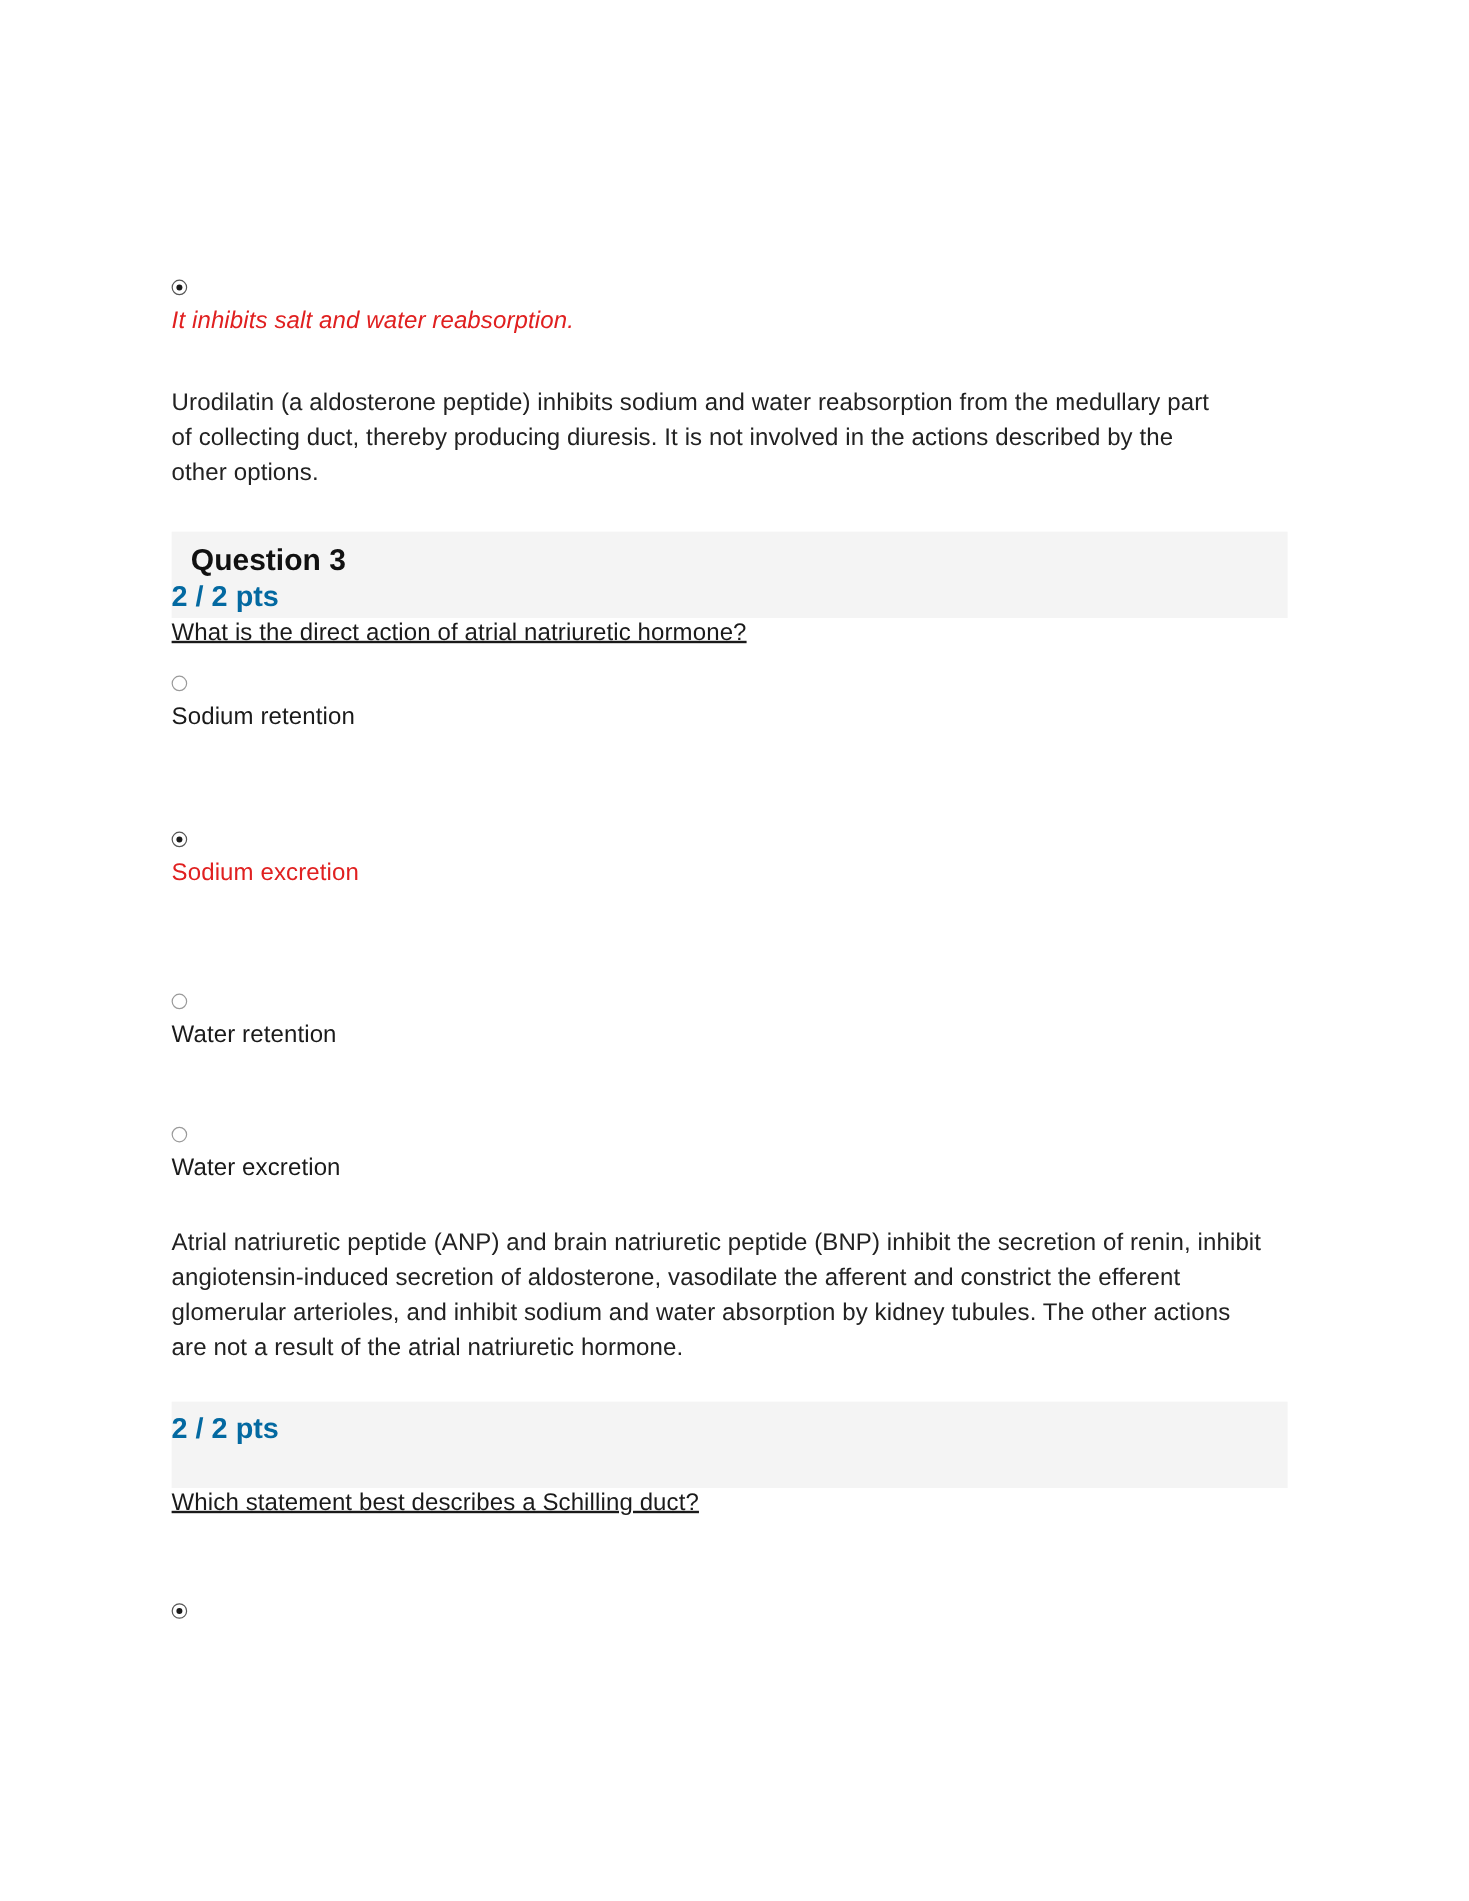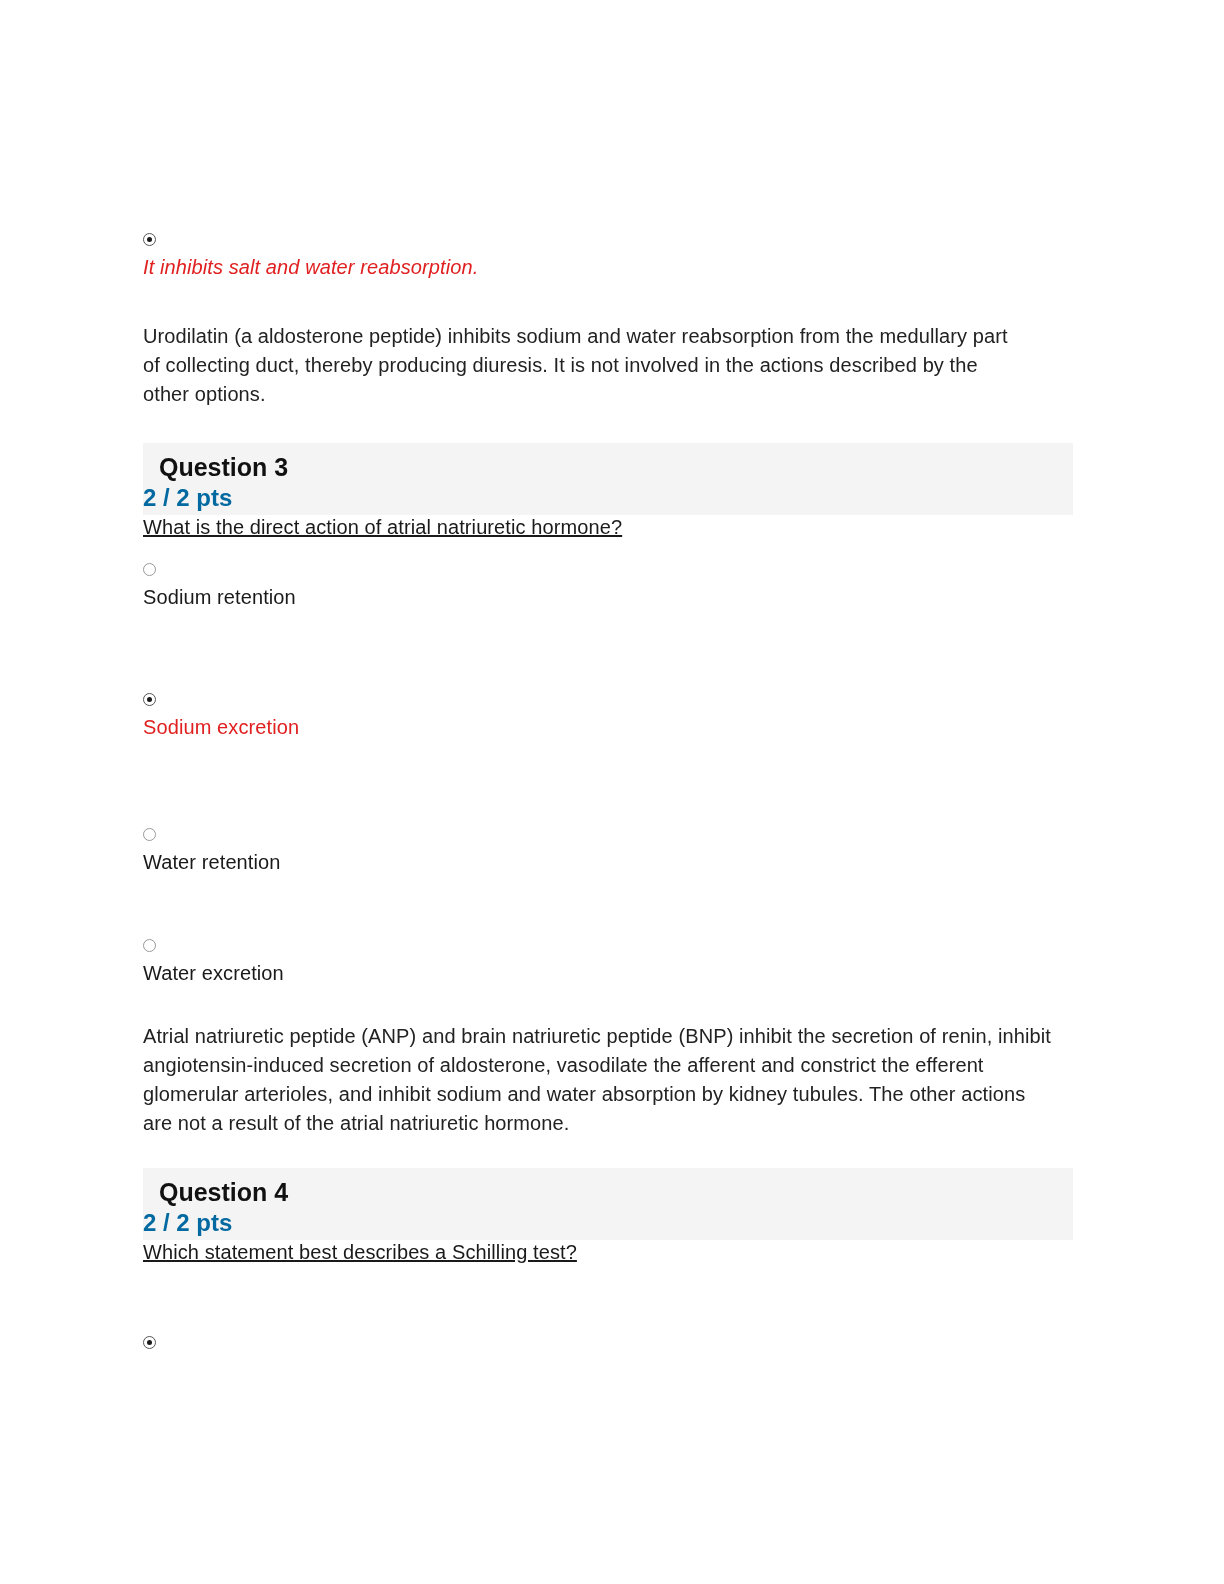--- a/index.html
+++ b/index.html
@@ -140,24 +140,23 @@
     </div>
 
     <div class="abs answer-block" style="left:0; top:939px;">
       <span class="radio"></span>
       <div class="answer-text">Water excretion</div>
     </div>
 
     <div class="abs explanation" style="left:0; top:1022px; width:910px;">Atrial natriuretic peptide (ANP) and brain natriuretic peptide (BNP) inhibit the secretion of renin, inhibit angiotensin-induced secretion of aldosterone, vasodilate the afferent and constrict the efferent glomerular arterioles, and inhibit sodium and water absorption by kidney tubules. The other actions are not a result of the atrial natriuretic hormone.</div>
 
     <div class="abs q-band" style="left:0; top:1168px; height:72px;">
-      <div class="q-title">Question 4</div>
       <div class="q-points">2 / 2 pts</div>
     </div>
-    <div class="abs q-prompt" style="left:0; top:1237px; width:900px;">Which statement best describes a Schilling test?</div>
+    <div class="abs q-prompt" style="left:0; top:1237px; width:900px;">Which statement best describes a Schilling duct?</div>
 
     <div class="abs answer-block" style="left:0; top:1336px;">
       <span class="radio checked"></span>
       <div class="answer-text selected"></div>
     </div>
 
   </div>
 </div>
 
 </body></html>

